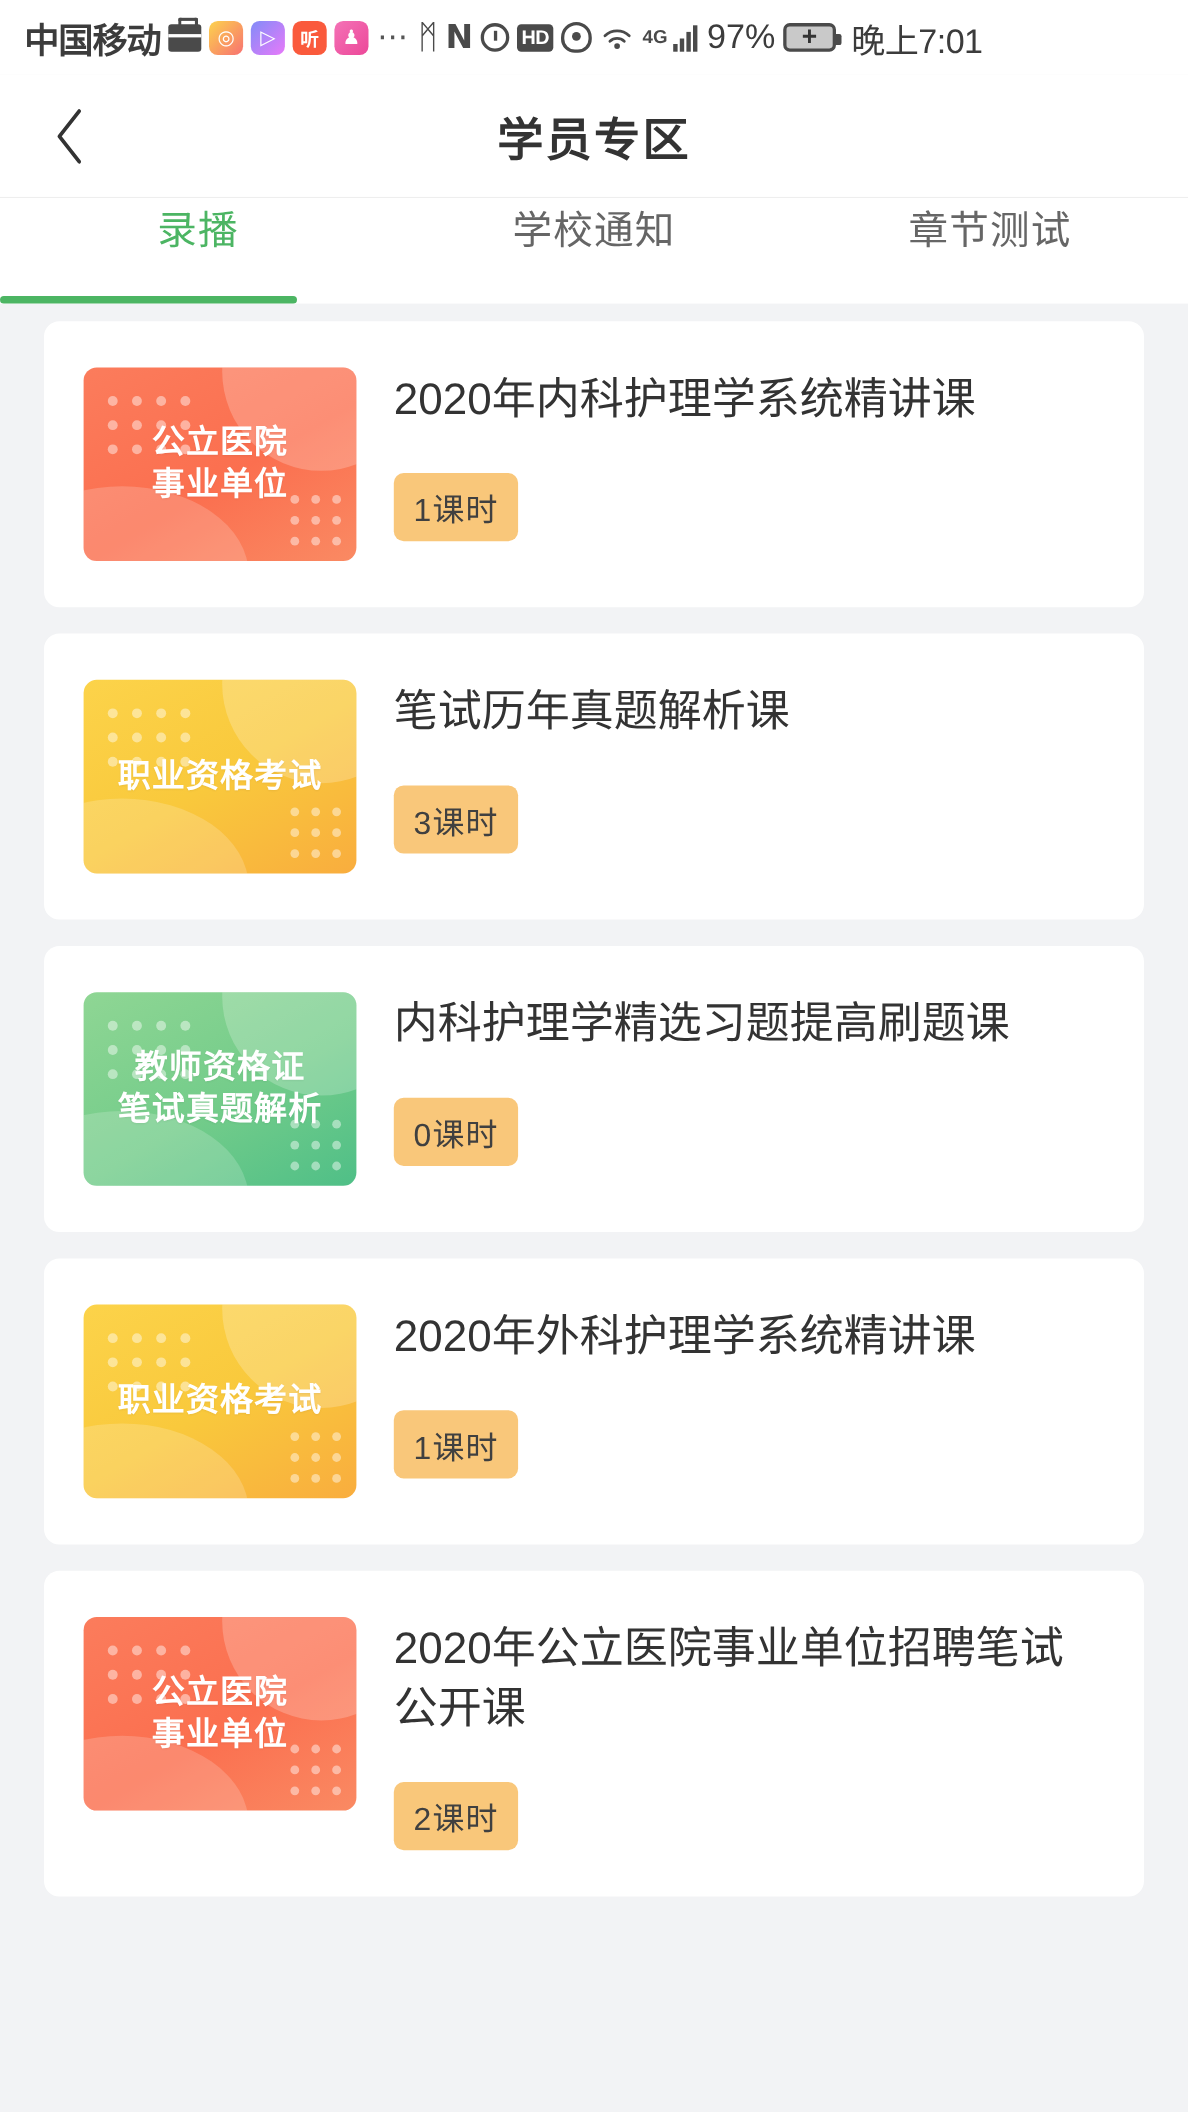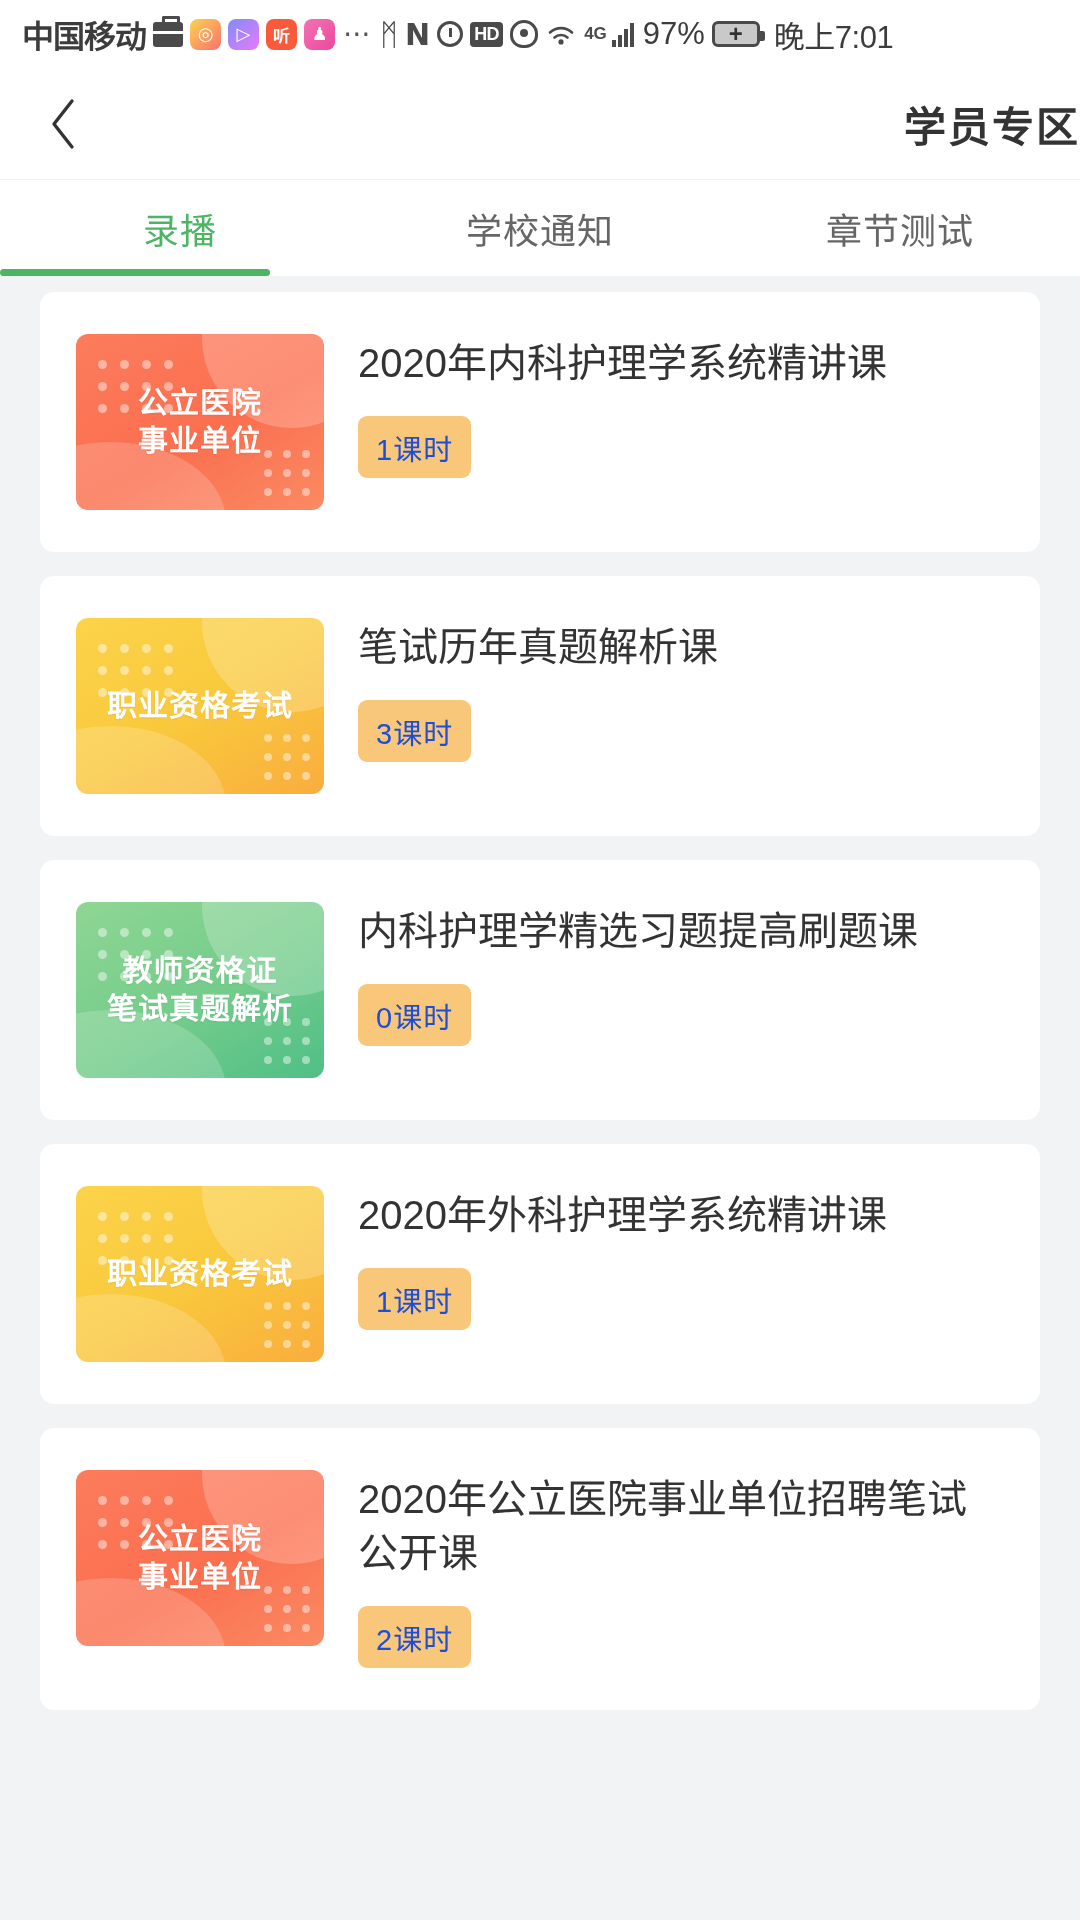--- a/index.html
+++ b/index.html
@@ -62,28 +62,28 @@
     height:112px; background:#fff;
     display:flex; align-items:center; position:relative;
     border-bottom:1px solid #eeeeee;
   }
   .nav-back{
     position:absolute; left:28px; top:0; bottom:0;
     width:70px; display:flex; align-items:center; justify-content:center;
   }
   .nav-back svg{ display:block; }
   .nav-title{
-    flex:1; text-align:right;
+    flex:1; text-align:center;
     font-size:42px; color:#333333; font-weight:600; letter-spacing:2px;
   }
 
   
   .tabs{
     height:96px; background:#fff;
-    display:flex; align-items:center;
+    display:flex; align-items:flex-start;
     position:relative;
   }
   .tab{
     flex:1; display:flex; align-items:center; justify-content:center;
     font-size:36px; color:#666666; position:relative;
     letter-spacing:1px;
   }
   .tab.active{ color:#4cb563; }
   .tab-underline{
     position:absolute; bottom:0; height:7px;
@@ -146,22 +146,22 @@
   .t-yellow{ background:linear-gradient(150deg,#fcd34a 0%,#f9c93c 50%,#f9ad3e 100%); }
   .t-green { background:linear-gradient(150deg,#8fd694 0%,#73cc8a 55%,#4fbf87 100%); }
 
   .card-body{ flex:1; min-width:0; padding-top:2px; }
   .card-title{
     font-size:40px; line-height:1.35; color:#333333;
     font-weight:400; letter-spacing:0px;
     word-break:break-all;
   }
   .badge{
-    display:inline-block; margin-top:26px;
-    background:#f9c77a; color:#1d4ed8;
+    display:inline-block; margin-top:40px;
+    background:#f9c77a; color:#404040;
     font-size:29px; border-radius:9px;
     padding:10px 18px; letter-spacing:1px;
   }
 </style>
 </head>
 <body>
 
 <div id="app">
 
   <div class="statusbar">

